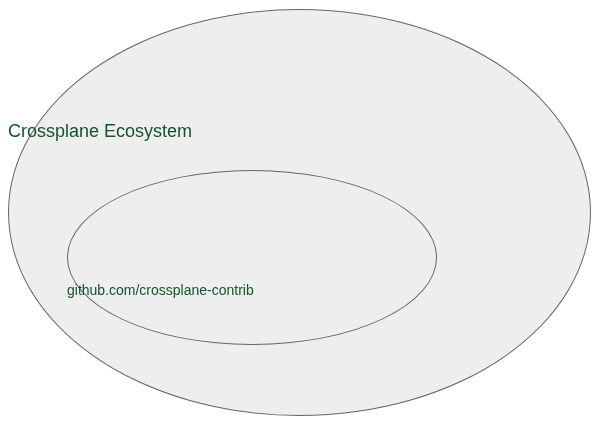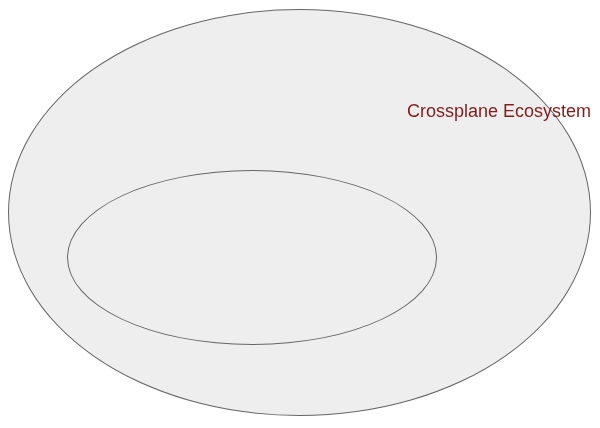--- a/index.html
+++ b/index.html
@@ -29,24 +29,25 @@
     height: 407px;
   }
   .ellipse-inner {
     left: 67px;
     top: 170px;
     width: 370px;
     height: 175px;
   }
   .label {
     position: absolute;
-    color: #7f1d1d;
-    text-align: right;
+    color: #14532d;
+    text-align: left;
     white-space: nowrap;
     line-height: 1.2;
+    margin-top: 20px;
   }
   .label-outer {
     left: 8px;
     top: 101px;
     width: 583px;
     font-size: 18px;
   }
   .label-inner {
     left: 67px;
     top: 238px;
@@ -65,14 +66,15 @@
 
 <div class="canvas">
 
   <div class="ellipse ellipse-outer"></div>
 
   <div class="ellipse ellipse-inner"></div>
 
   <div class="label label-outer">Crossplane Ecosystem</div>
 
 
+  <div class="label label-inner-sub">github.com/crossplane-contrib</div>
 
 </div>
 
 </body></html>

